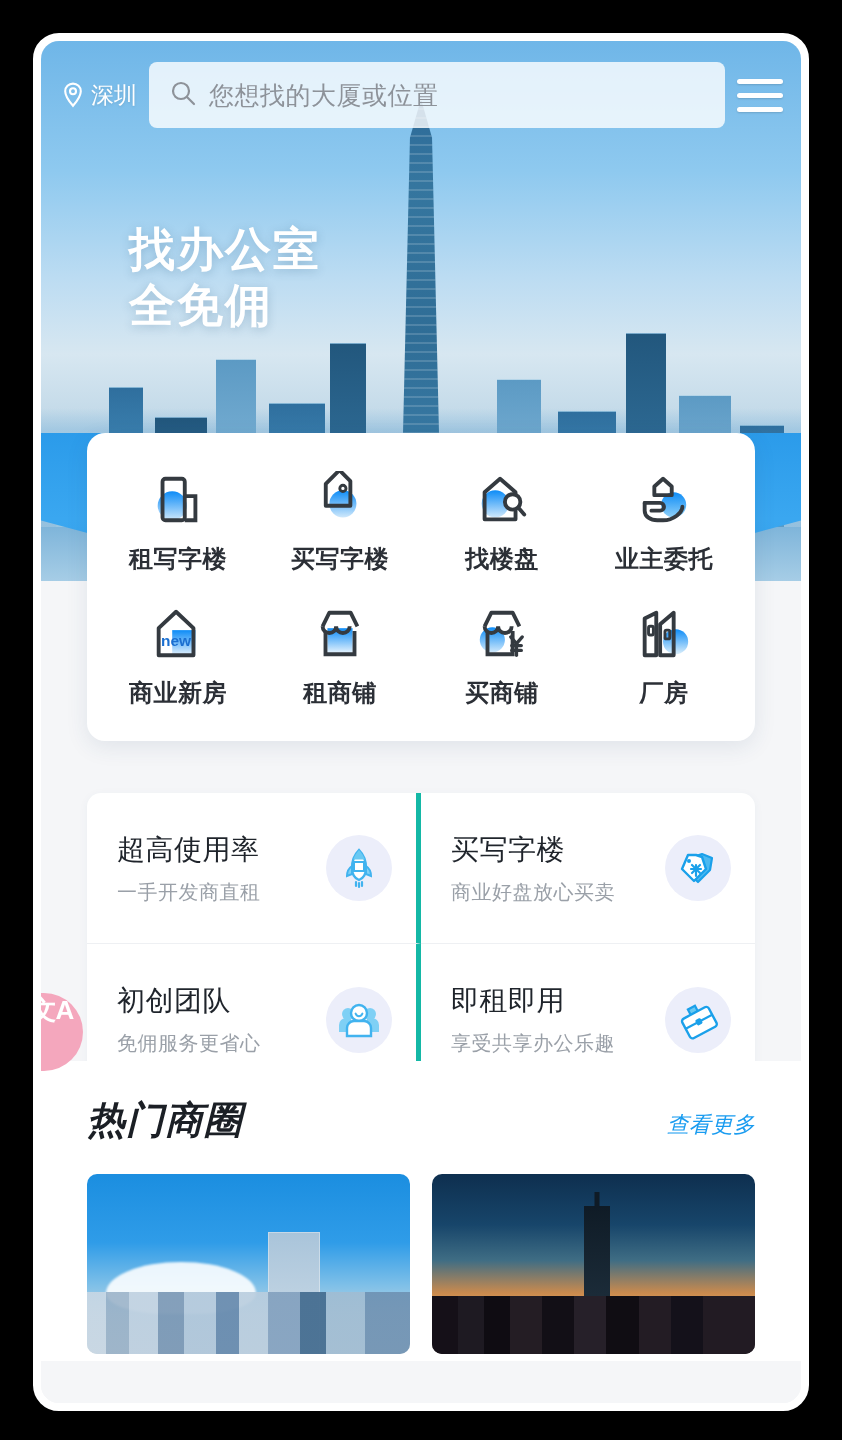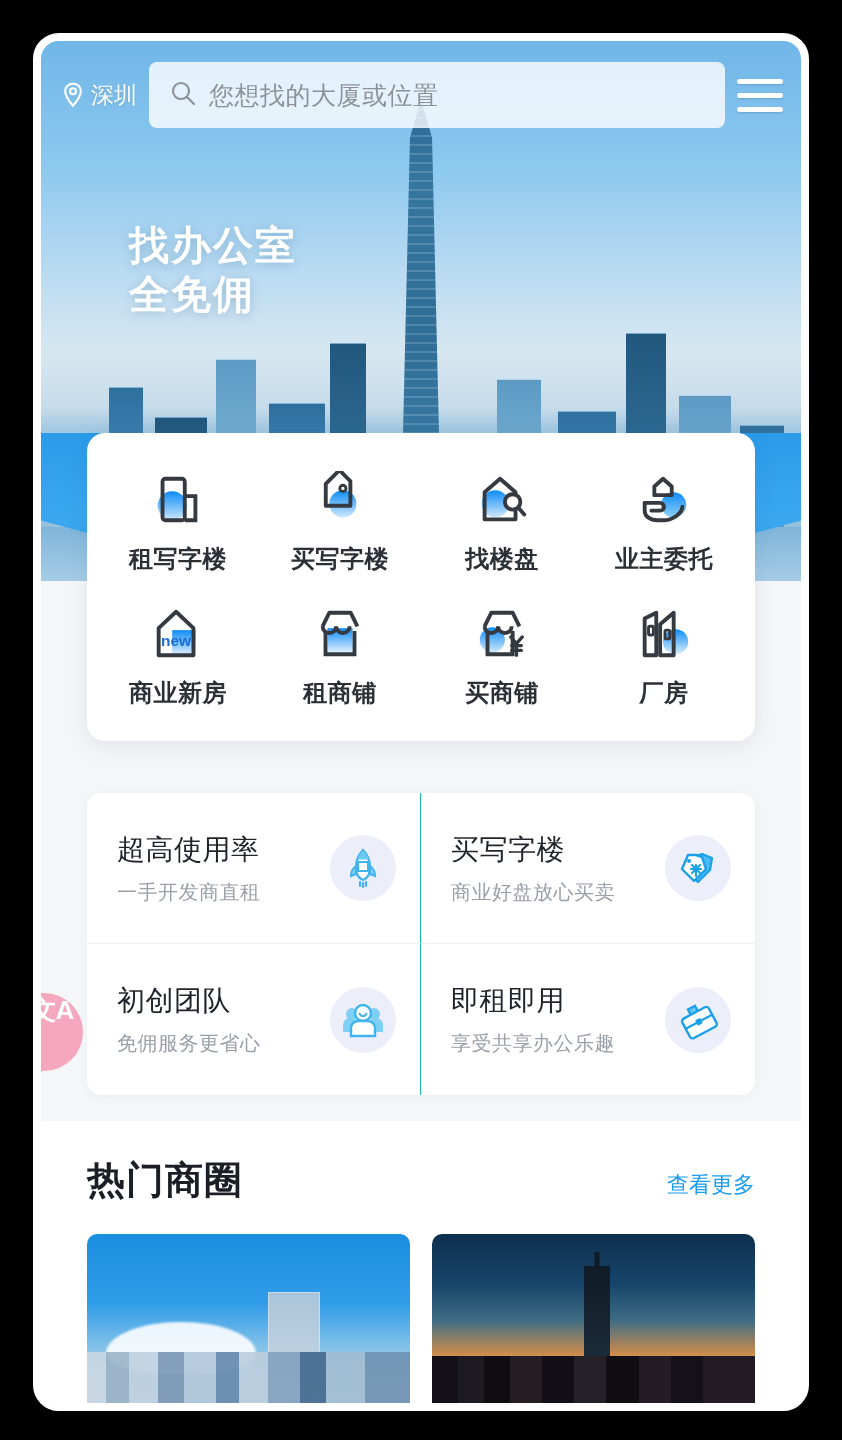--- a/index.html
+++ b/index.html
@@ -159,21 +159,21 @@
     box-shadow: 0 1px 2px rgba(0,0,0,.15);
   }
 
   
   #hero-title {
     position: absolute;
     left: 88px;
     top: 180px;
     z-index: 5;
     color: #fff;
-    font-size: 40px;
+    font-size: 46px;
     font-weight: bold;
     line-height: 1.22;
     letter-spacing: 2px;
     text-shadow: 0 2px 10px rgba(30,80,120,.25);
   }
 
   
   #blue-wedge {
     position: absolute;
     left: 0; right: 0;
@@ -230,21 +230,21 @@
     box-shadow: 0 2px 10px rgba(40,70,110,.05);
   }
   .feat {
     height: 151px;
     display: flex;
     align-items: center;
     justify-content: space-between;
     padding: 0 24px 0 30px;
     cursor: pointer;
     border-bottom: 1px solid #eef0f3;
-    border-right: 1px solid #14b8a6;
+    border-right: 5px solid #14b8a6;
   }
   .feat:nth-child(2), .feat:nth-child(4) { border-right: none; }
   .feat:nth-child(3), .feat:nth-child(4) { border-bottom: none; }
   .feat-txt { min-width: 0; }
   .feat-title {
     font-size: 28px;
     color: #1f242b;
     letter-spacing: .5px;
     margin-bottom: 10px;
     white-space: nowrap;
@@ -262,24 +262,25 @@
     background: #eceefa;
     display: flex; align-items: center; justify-content: center;
     margin-left: 10px;
   }
   .feat-ico-wrap svg { display:block; }
 
   
   #hot-section {
     position: absolute;
     left: 0; right: 0;
-    top: 1080px;
+    top: 1020px;
     background: #fff;
     padding: 34px 46px 0;
     min-height: 300px;
+    font-style: italic;
   }
   #hot-head {
     display: flex;
     align-items: flex-end;
     justify-content: space-between;
     margin-bottom: 28px;
   }
   #hot-title {
     font-size: 38px;
     font-weight: bold;

